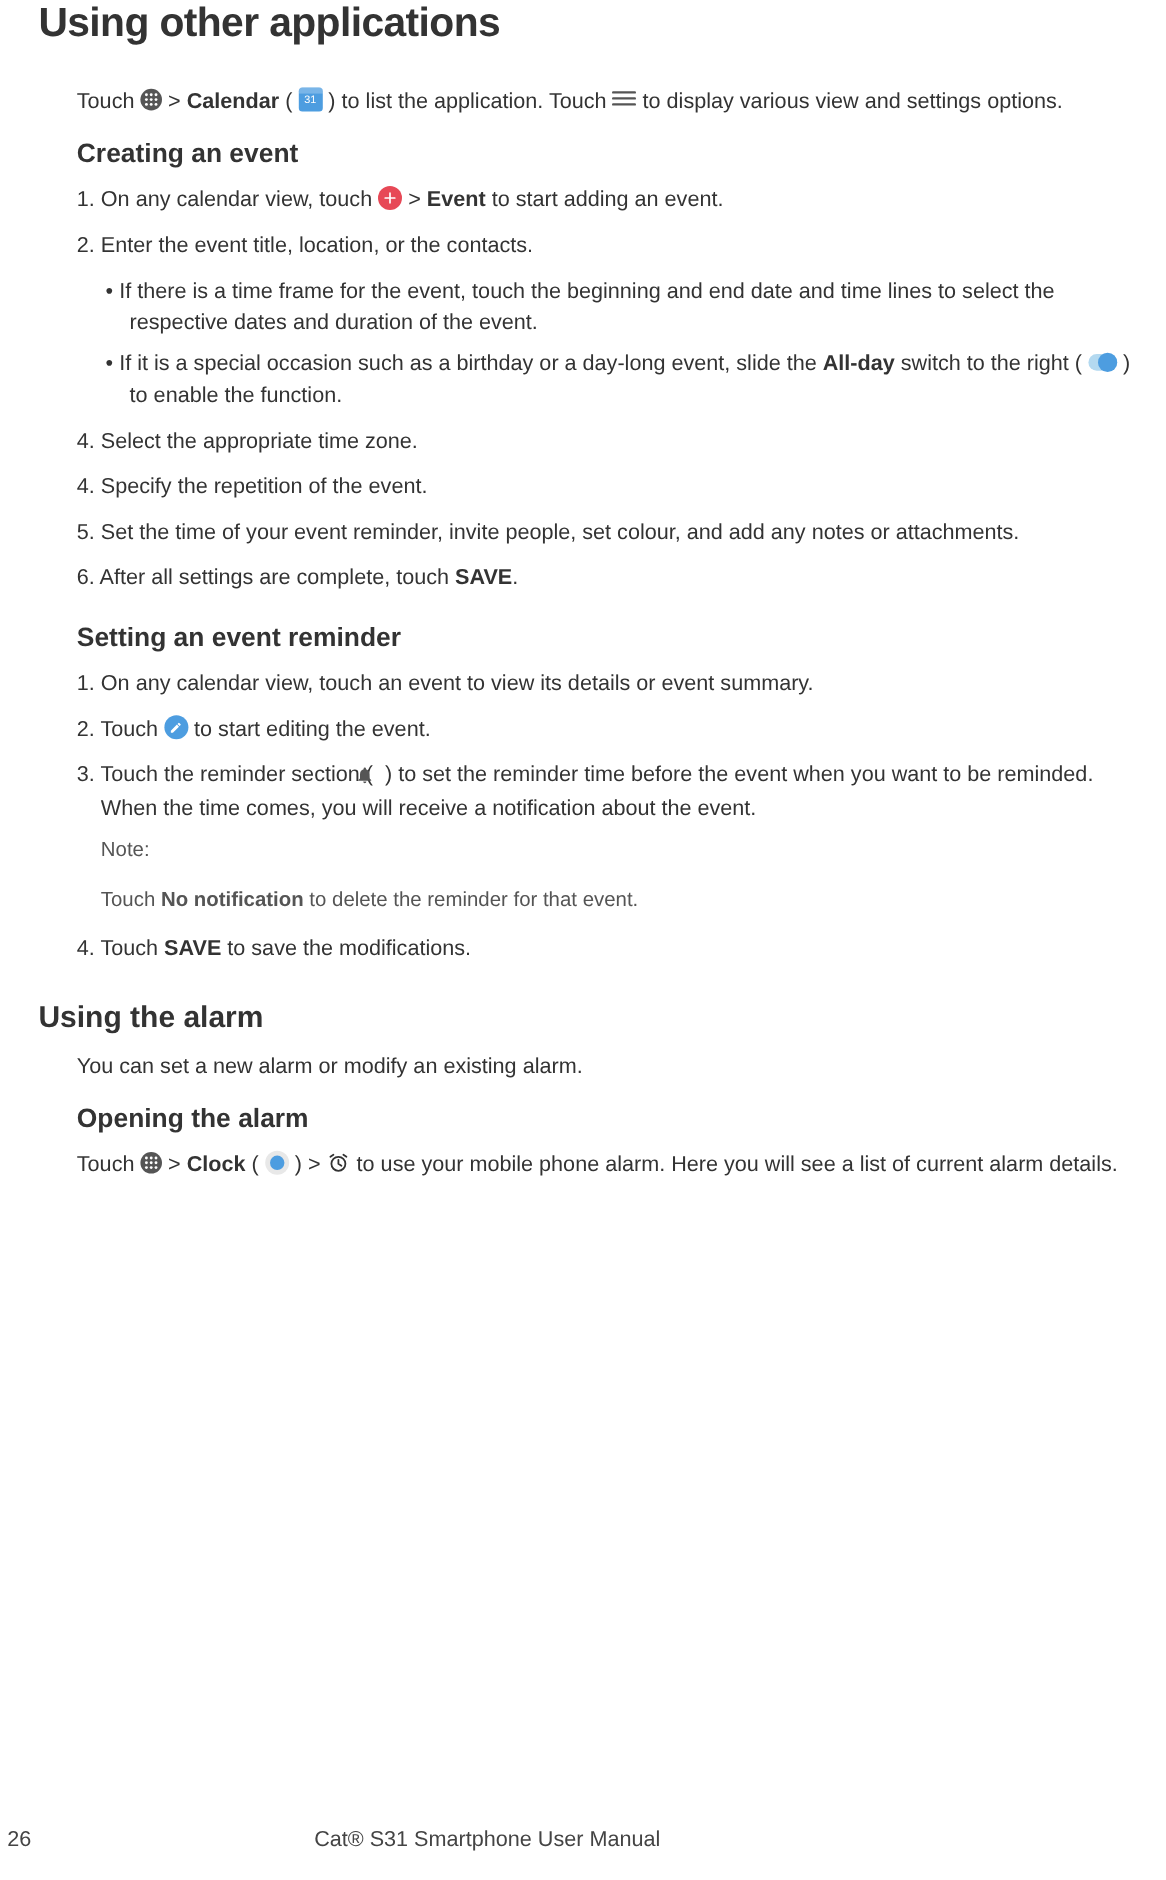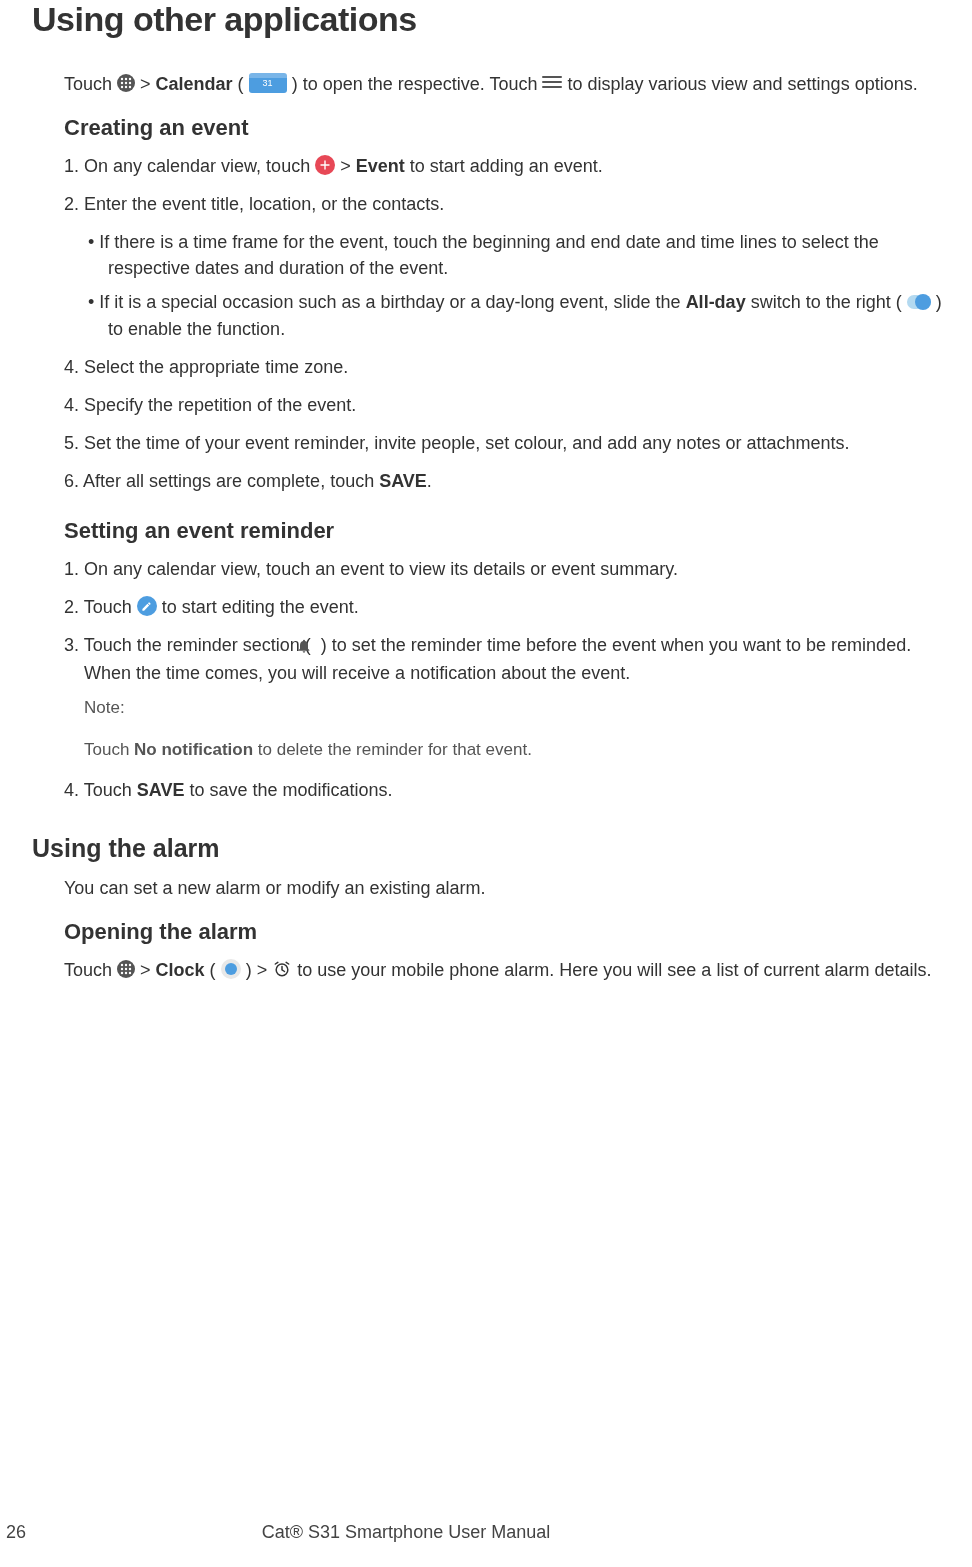--- a/index.html
+++ b/index.html
@@ -106,21 +106,21 @@
     }
     .apps-icon {
       width: 18px; height: 18px;
       border-radius: 50%;
       background: #555;
       display: inline-flex;
       align-items: center; justify-content: center;
     }
     .apps-icon svg { display: block; }
     .calendar-icon {
-      width: 38px; height: 20px;
+      width: 20px; height: 20px;
       background: #4d9de0;
       border-radius: 3px;
       display: inline-flex;
       align-items: center; justify-content: center;
       color: #fff;
       font-size: 9px;
       line-height: 1;
       position: relative;
     }
     .calendar-icon::before {
@@ -221,21 +221,21 @@
               <circle cx="2" cy="10" r="1.2"></circle>
               <circle cx="6" cy="10" r="1.2"></circle>
               <circle cx="10" cy="10" r="1.2"></circle>
             </g>
           </svg>
       </span>
       <span> &gt; </span><b>Calendar</b><span> (</span>
       <span class="icon calendar-icon">
           <span>31</span>
         </span>
-      <span>) to open the respective. Touch </span>
+      <span>) to list the application. Touch </span>
       <span class="icon menu-icon"><span></span><span></span><span></span></span>
       <span> to display various view and settings options.</span>
     </p>
 
     <h3>Creating an event</h3>
     <p class="list-item">
       <span>1. On any calendar view, touch </span>
       <span class="icon plus-circle">
         <svg width="10" height="10" viewBox="0 0 10 10">
             <path d="M5 1v8M1 5h8" stroke="#fff" stroke-width="1.4" stroke-linecap="round"></path>

